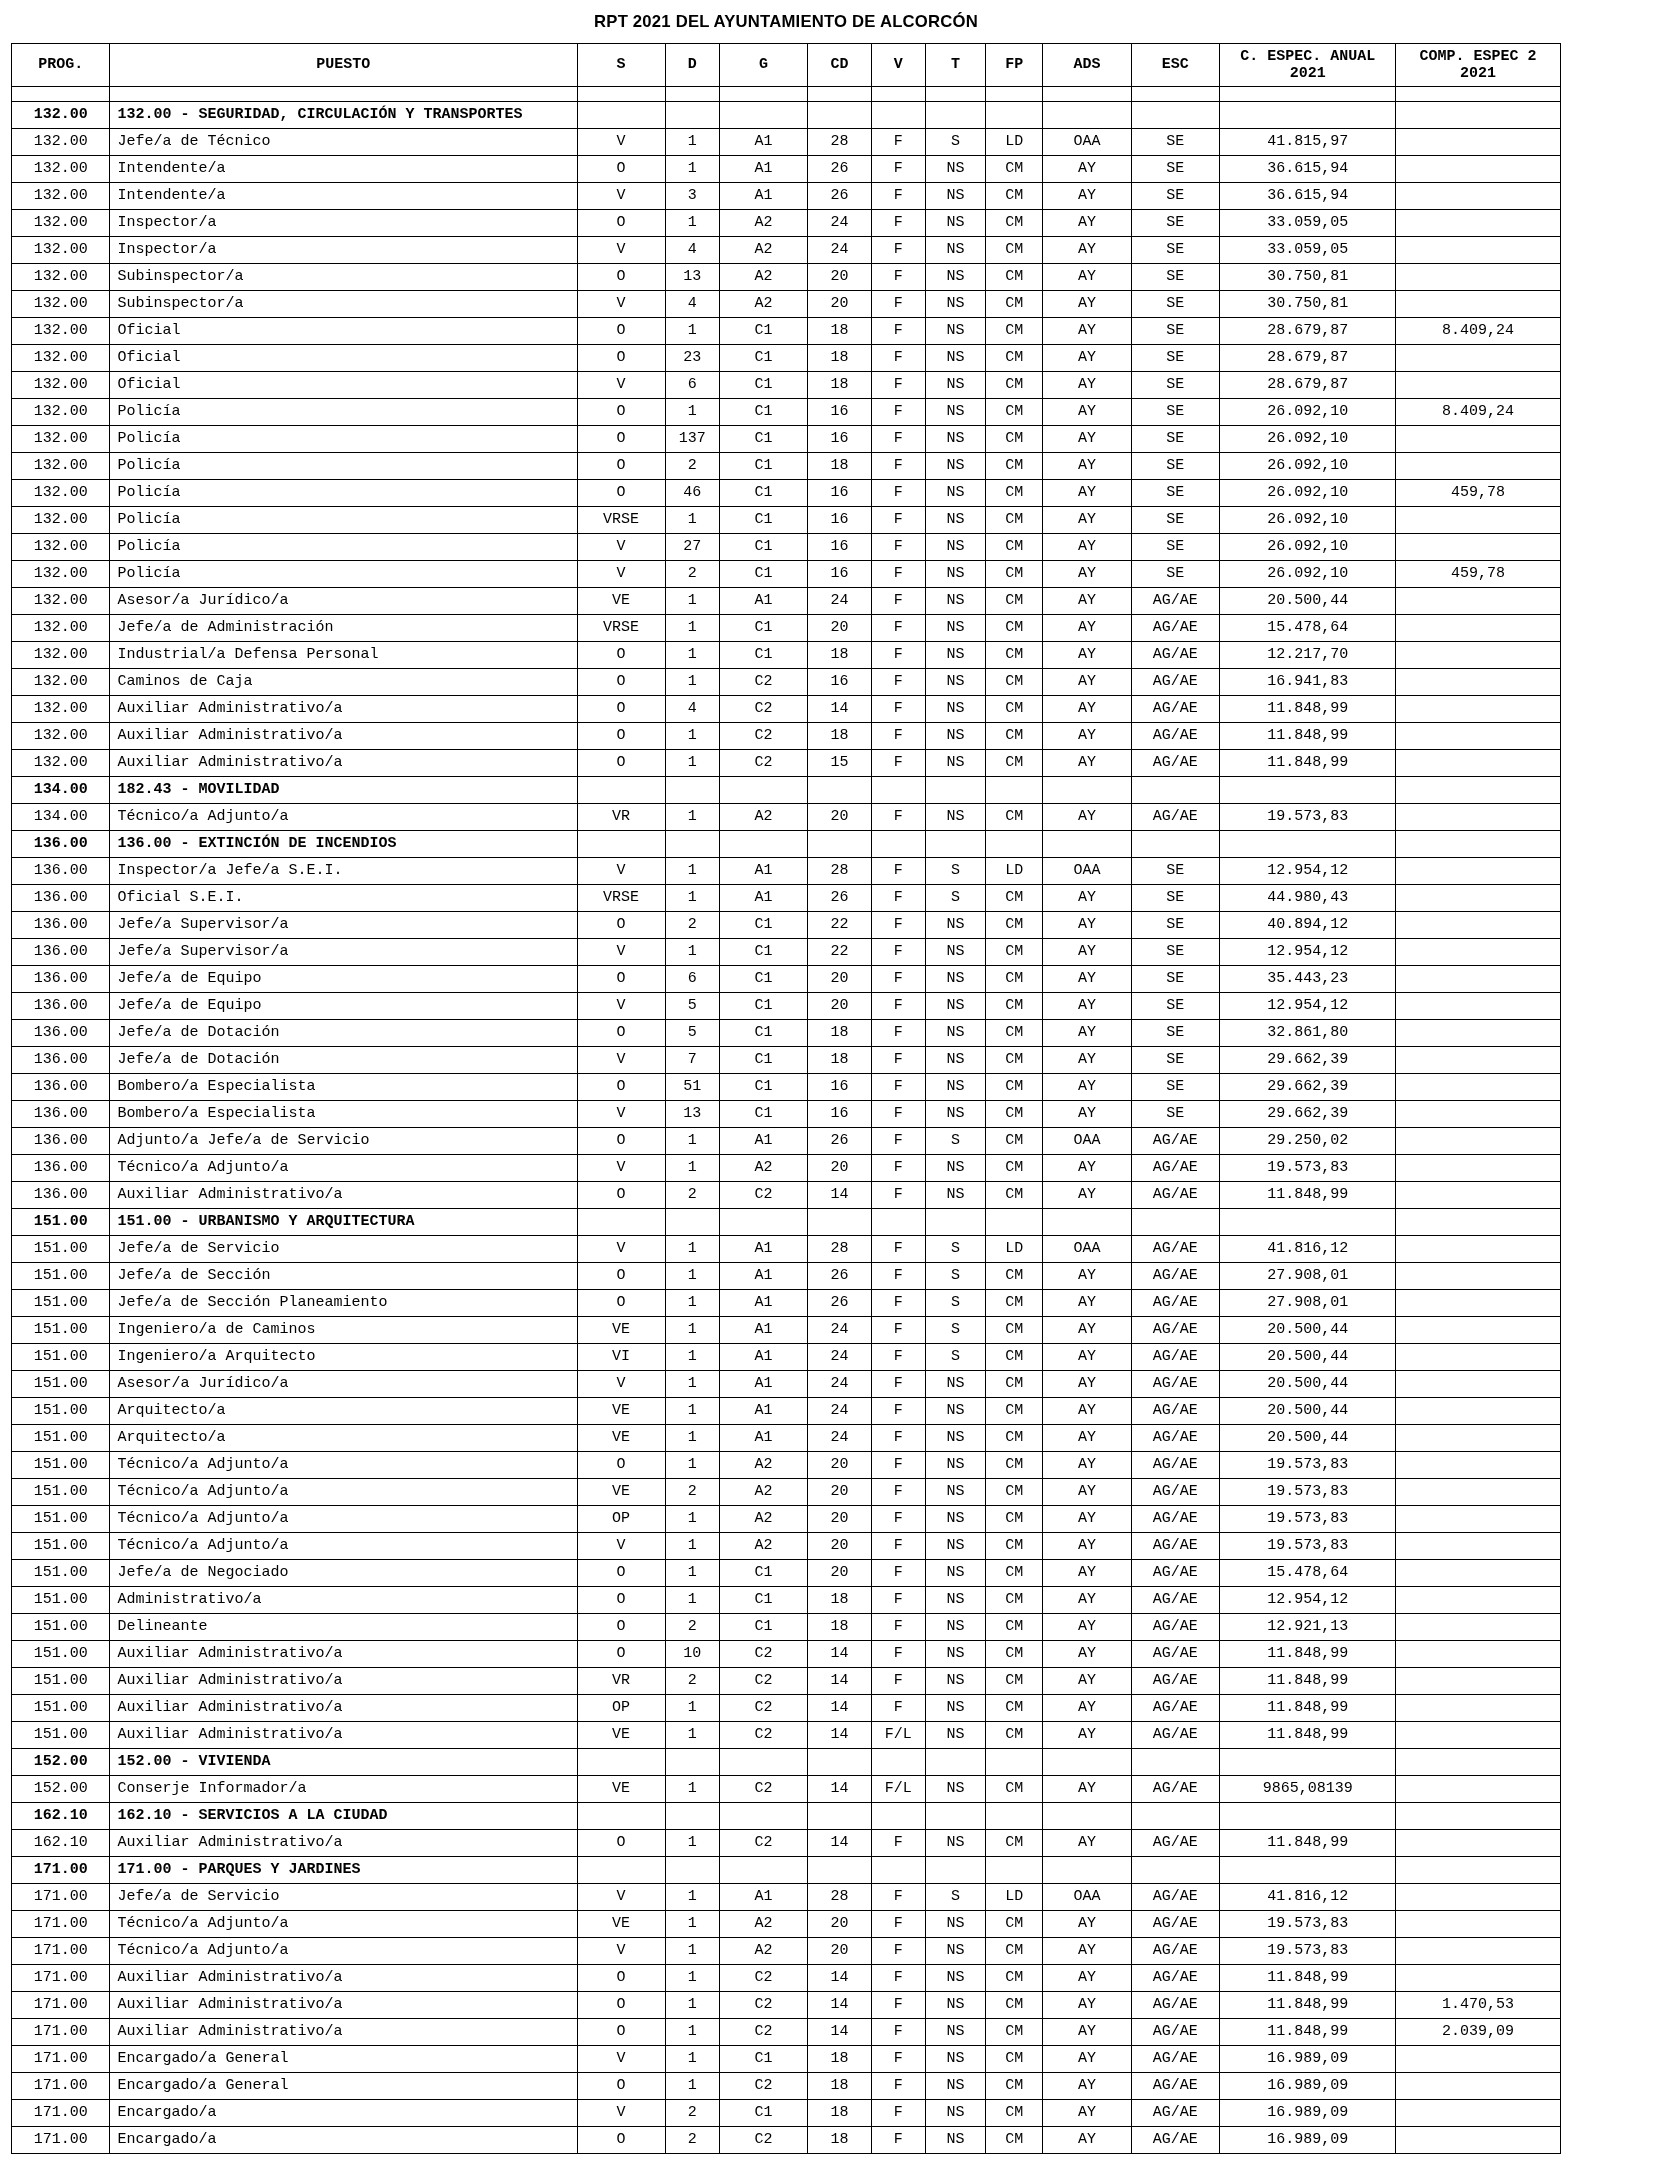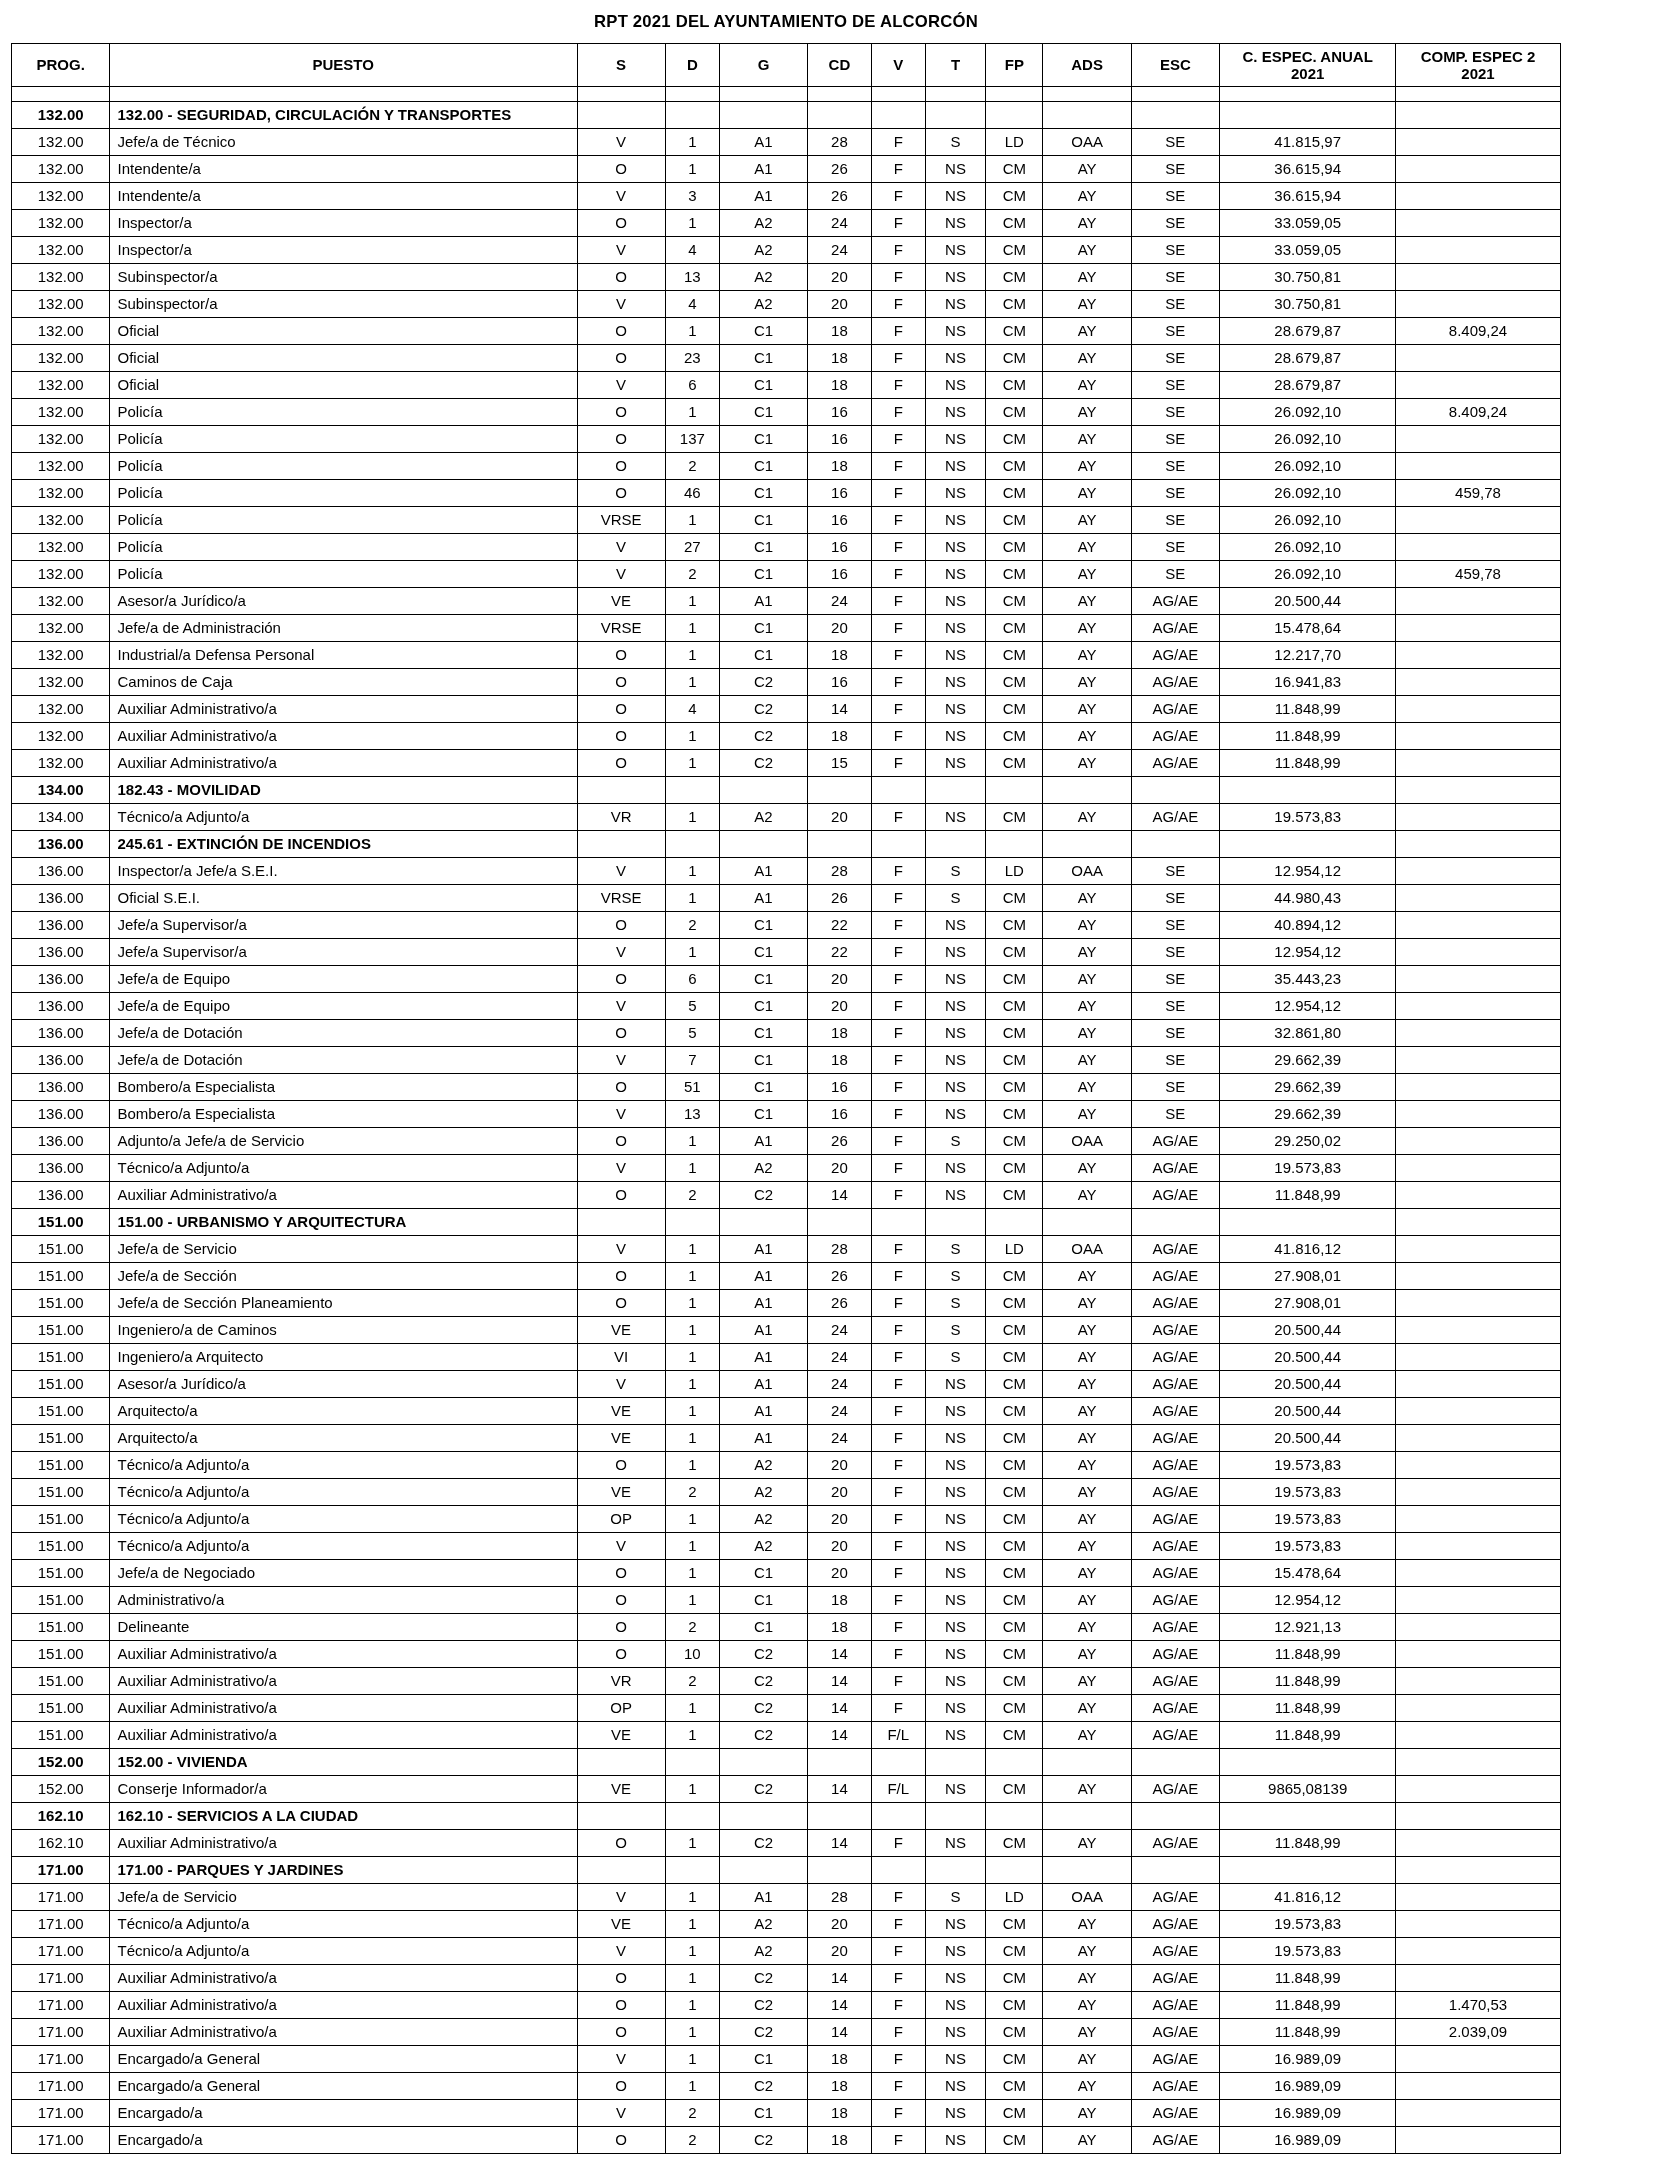--- a/index.html
+++ b/index.html
@@ -21,20 +21,21 @@
     font-size: 16.7px;
     font-weight: bold;
     margin: 4.6px 0 10.6px 0;
     letter-spacing: 0.2px;
   }
   table.rpt {
     width: 100%;
     border-collapse: collapse;
     table-layout: fixed;
     border: 1.5px solid #000;
+    font-family: Liberation Mono, monospace;
   }
   table.rpt th, table.rpt td {
     border: 0.8px solid #000;
     font-size: 15px;
     padding: 1.5px 6px;
     overflow: hidden;
     box-sizing: border-box;
     vertical-align: middle;
   }
   table.rpt th {
@@ -526,21 +527,21 @@
           <td>F</td>
           <td>NS</td>
           <td>CM</td>
           <td>AY</td>
           <td>AG/AE</td>
           <td>19.573,83</td>
           <td></td>
         </tr>
         <tr class="section-row">
           <td>136.00</td>
-          <td class="cell-puesto">245.61 - EXTINCIÓN DE INCENDIOS</td>
+          <td class="cell-puesto">136.00 - EXTINCIÓN DE INCENDIOS</td>
           <td></td>
           <td></td>
           <td></td>
           <td></td>
           <td></td>
           <td></td>
           <td></td>
           <td></td>
           <td></td>
           <td></td>

